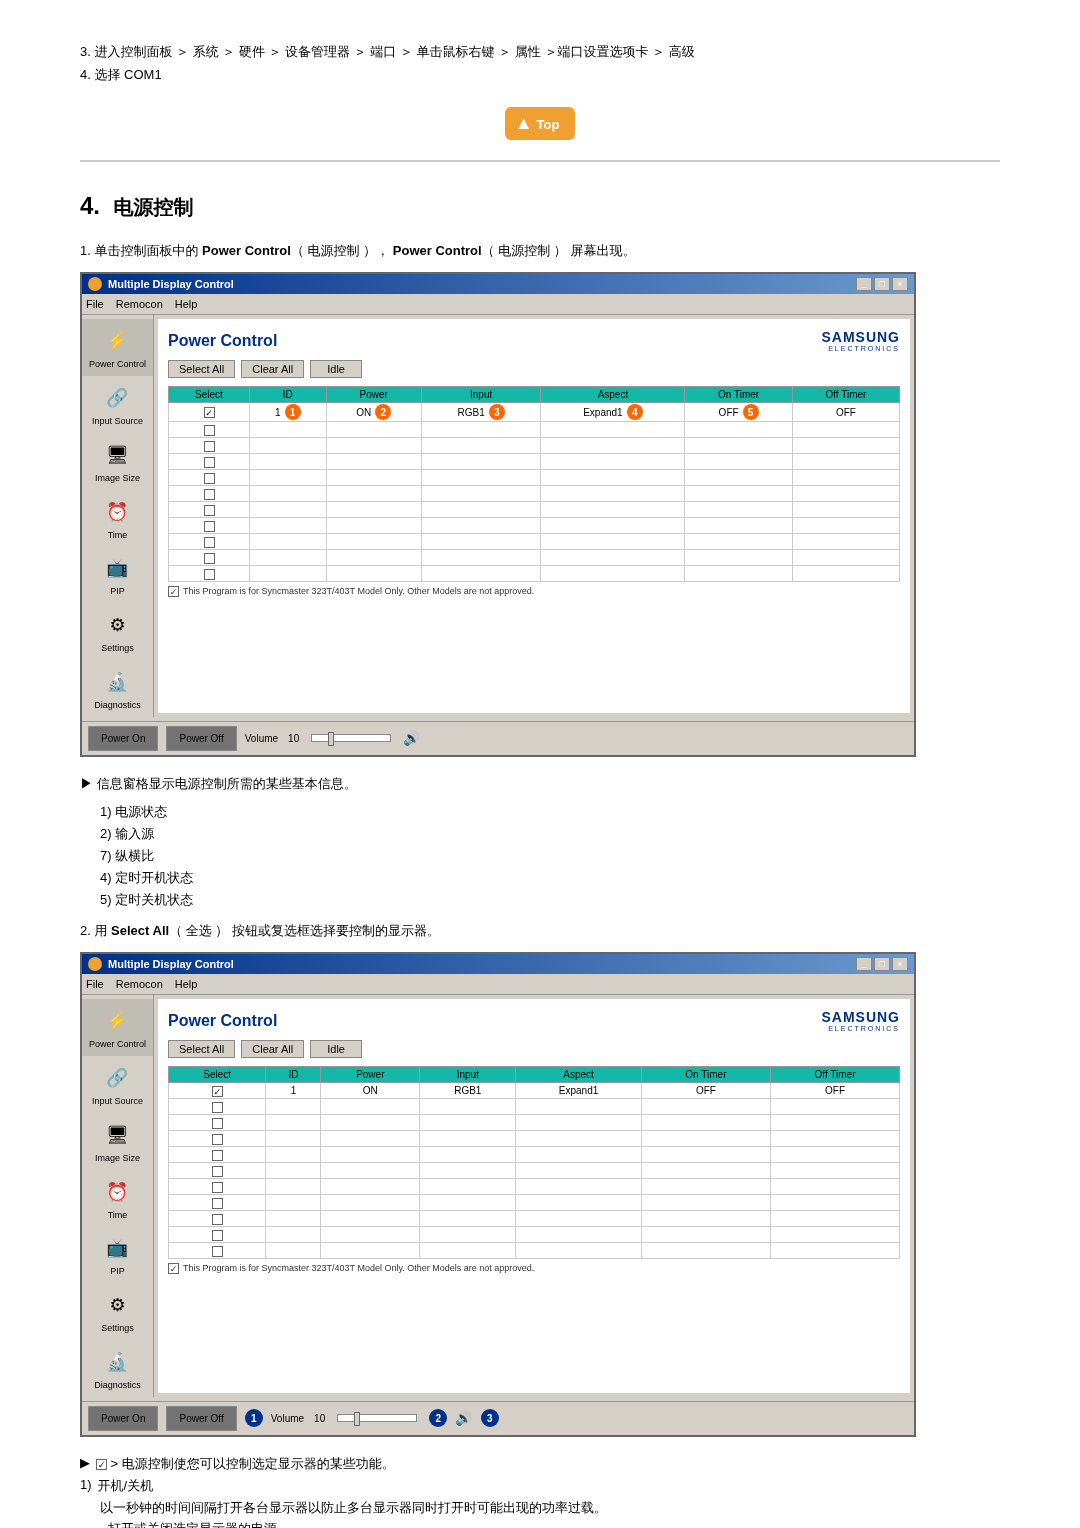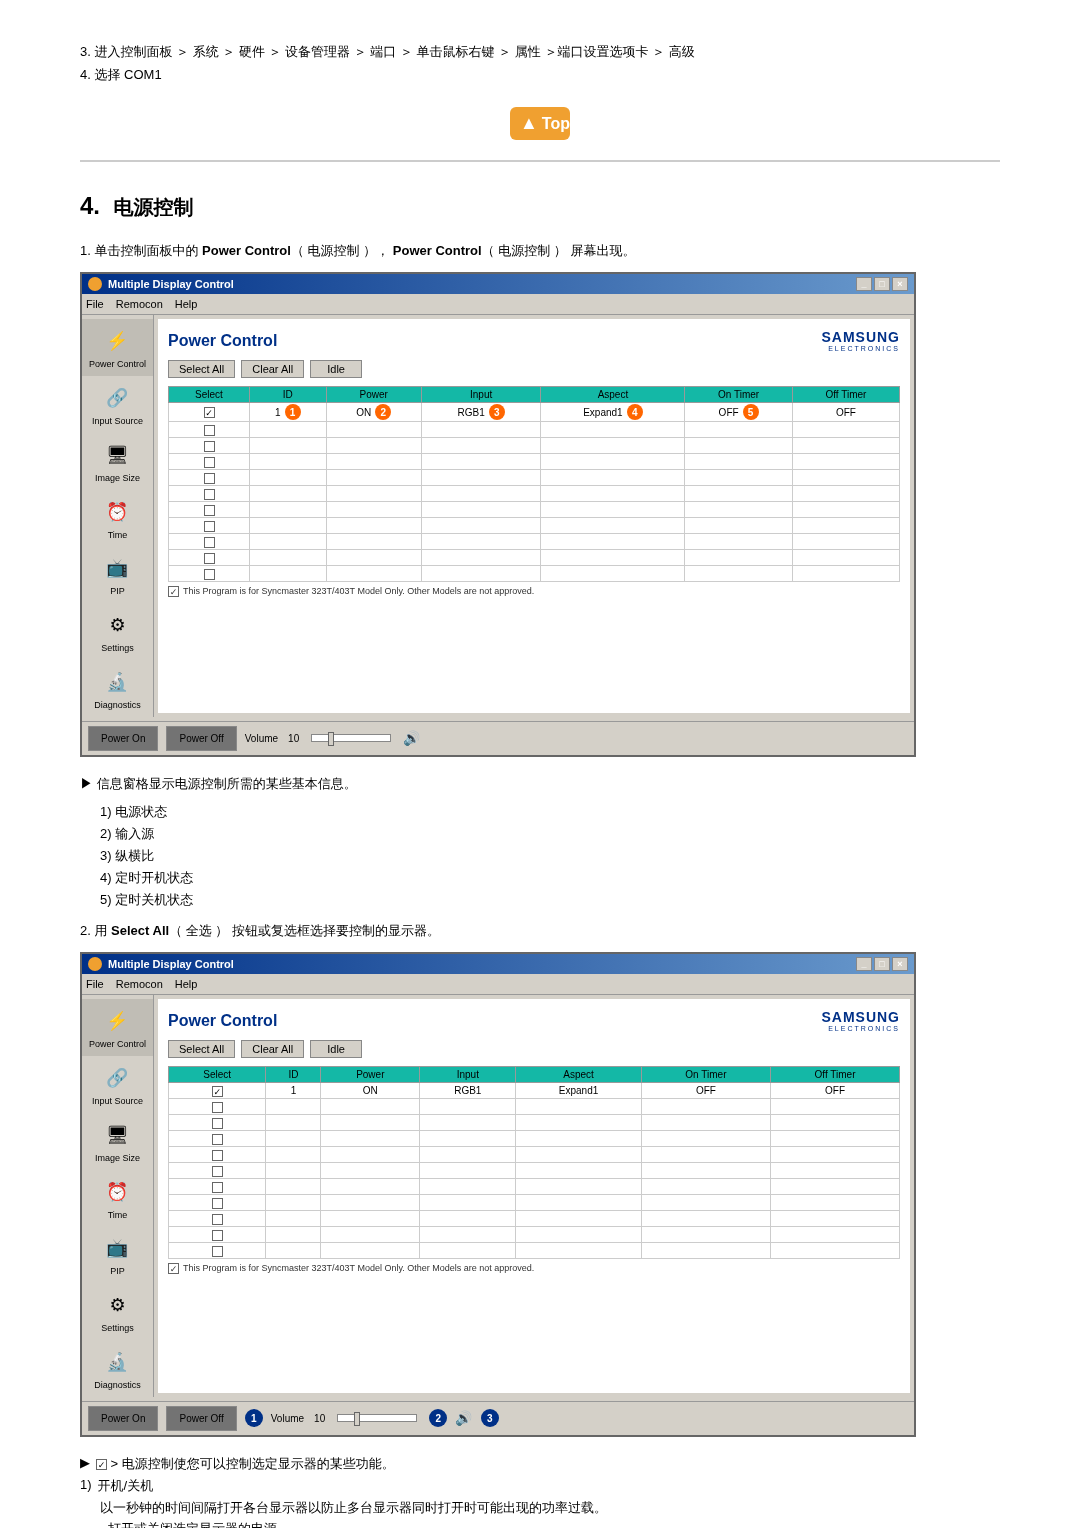--- a/index.html
+++ b/index.html
@@ -22,22 +22,22 @@
     .top-icon {
       text-align: center;
       margin: 15px 0;
     }
 
     .top-icon-btn {
       display: inline-block;
       background: #f0a030;
       color: #fff;
       border-radius: 6px;
-      padding: 6px 0 6px 10px;
-      font-size: 16px;
+      padding: 6px 16px 6px 10px;
+      font-size: 13px;
       font-weight: bold;
       position: relative;
     }
 
     .top-icon-btn::before {
       content: '▲';
       font-size: 18px;
       margin-right: 4px;
     }
 
@@ -624,21 +624,21 @@
     <span class="speaker-icon">🔊</span>
   </div>
 </div>
 
 <div class="arrow-bullet">
   ▶ <span>信息窗格显示电源控制所需的某些基本信息。</span>
 </div>
 <ul class="bullet-list">
   <li>1) 电源状态</li>
   <li>2) 输入源</li>
-  <li>3) 纵横比</li>
+  <li>7) 纵横比</li>
   <li>4) 定时开机状态</li>
   <li>5) 定时关机状态</li>
 </ul>
 
 <div class="instruction-text">
   <span>2.  用  </span><span class="bold">Select All</span><span>（ 全选 ） 按钮或复选框选择要控制的显示器。</span>
 </div>
 
 <div class="window">
   <div class="window-titlebar">

